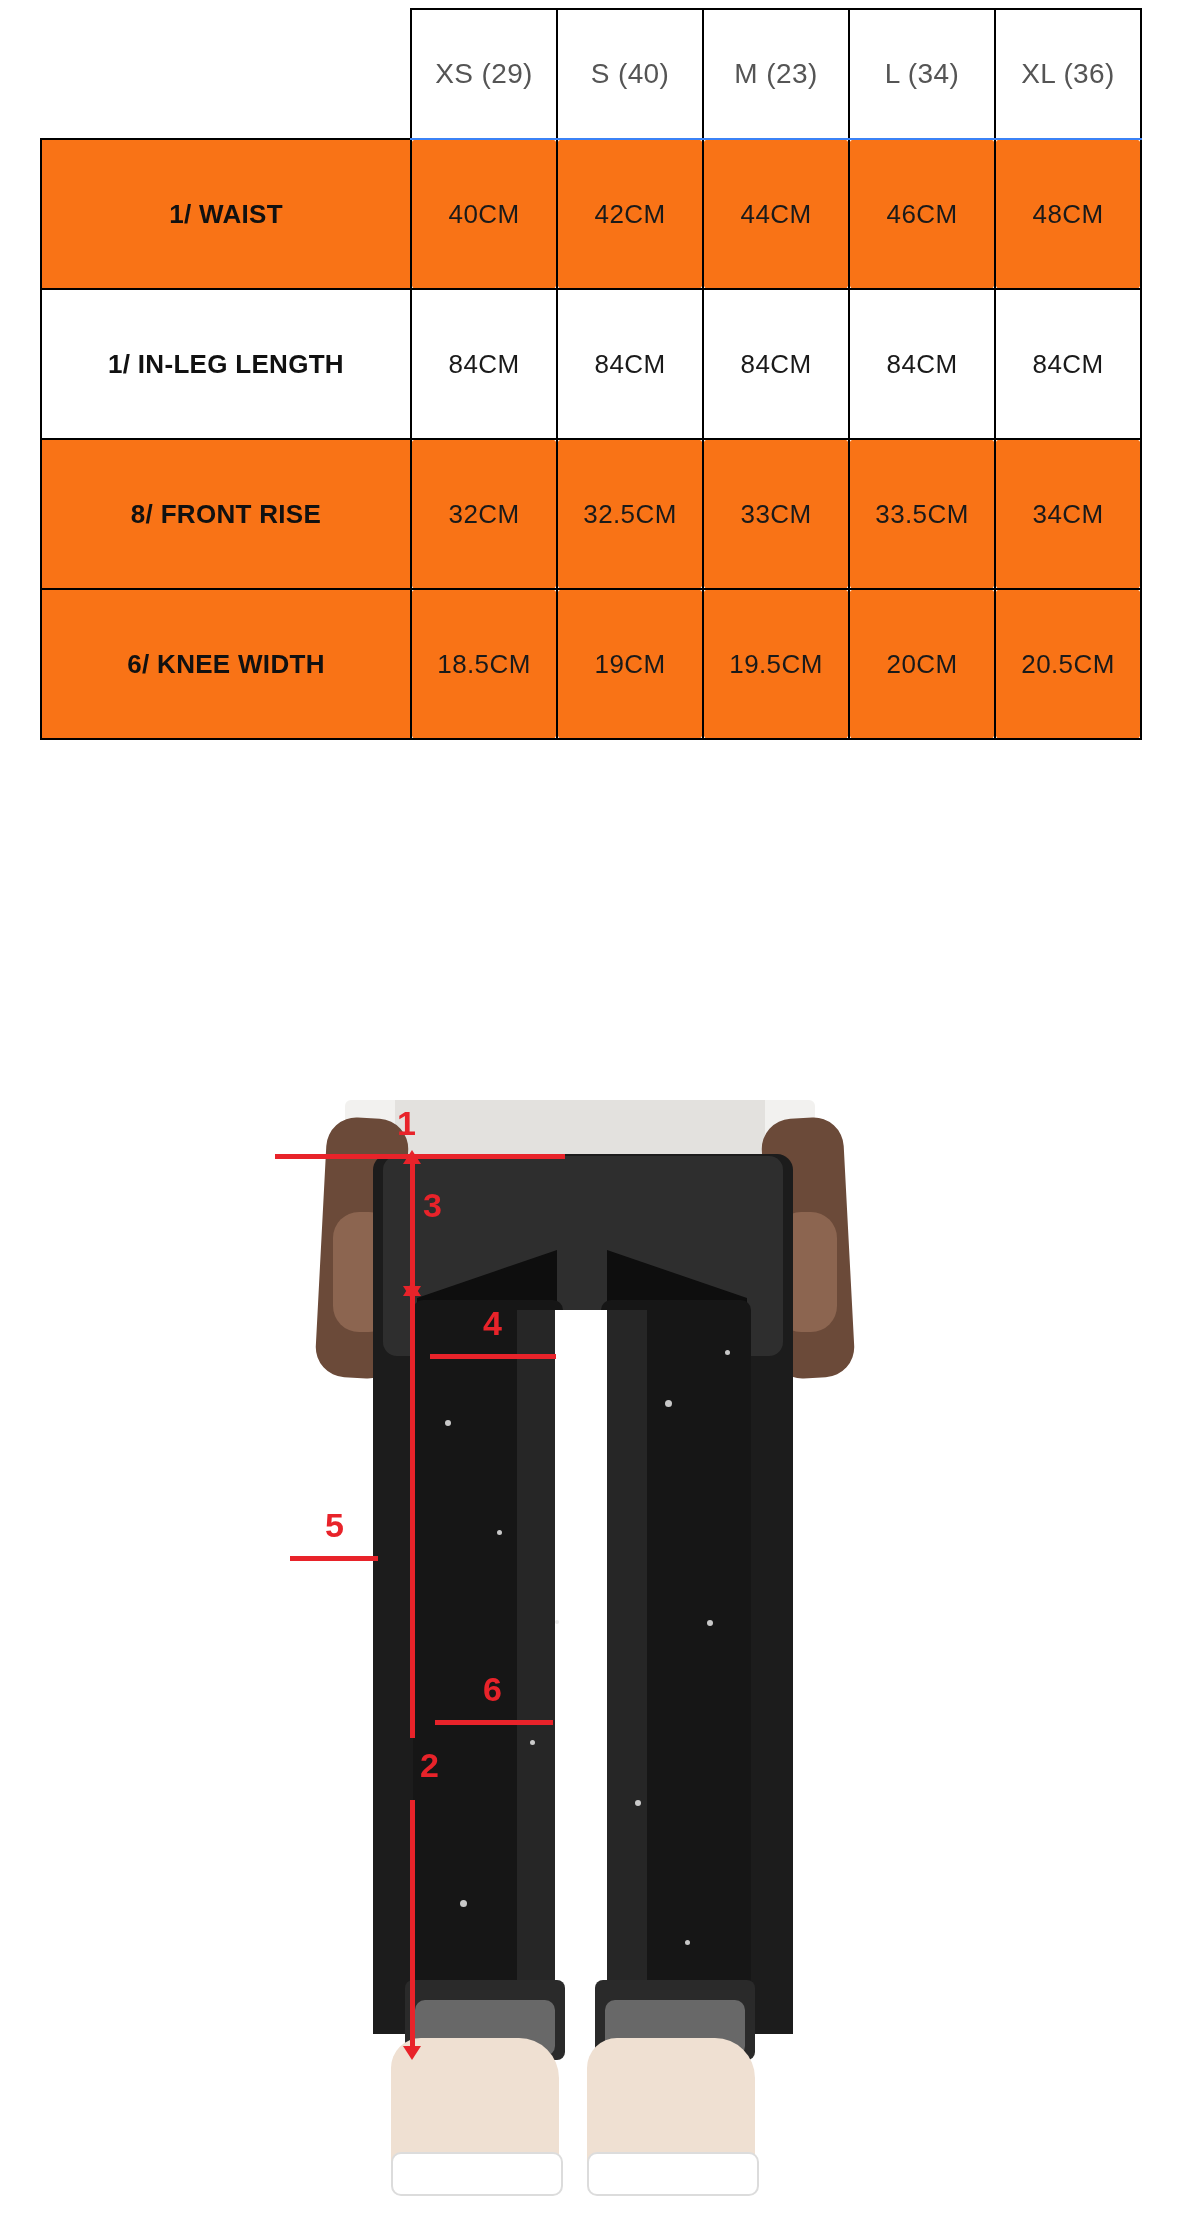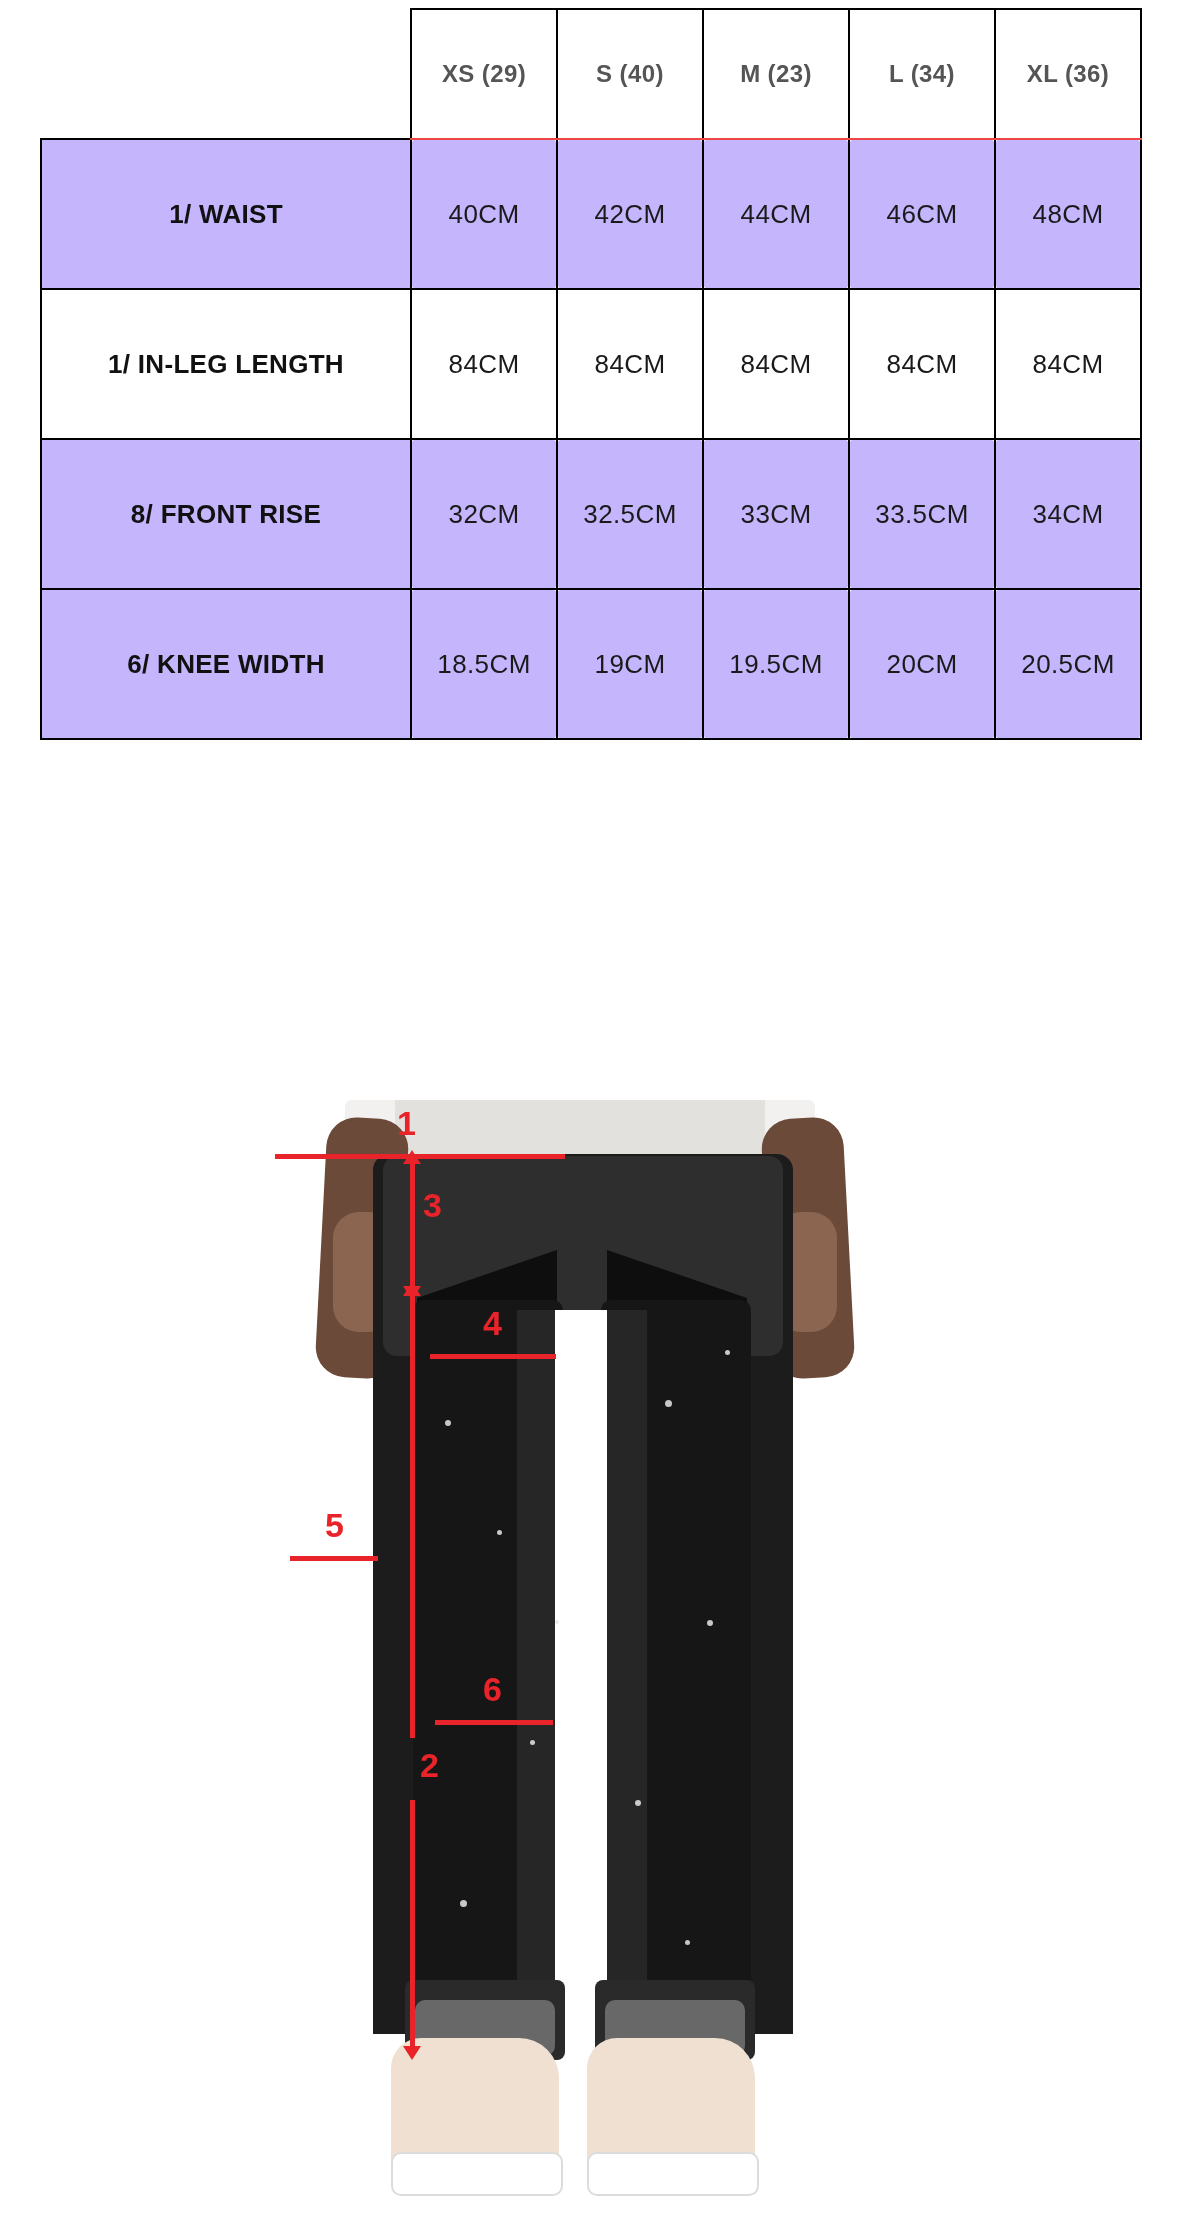--- a/index.html
+++ b/index.html
@@ -50,35 +50,35 @@
 
   
   table.size-table th.corner {
     border: none;
     background: transparent;
     height: 128px;
   }
 
   table.size-table thead th.size-head {
     height: 128px;
-    font-weight: 700;
+    font-weight: 400;
     color: #555555;
-    font-size: 24px;
-    background: #ffffff;
-    border-bottom: 2px solid #ef4444;
+    font-size: 28px;
+    background: #ffffff;
+    border-bottom: 2px solid #3b82f6;
   }
 
   table.size-table td.row-label {
     font-weight: bold;
     font-size: 26px;
     color: #111111;
     letter-spacing: 0.3px;
   }
 
-  table.size-table tr.shade td { background: #c4b5fd; }
+  table.size-table tr.shade td { background: #f97316; }
   table.size-table tr.plain td { background: #ffffff; }
 
   table.size-table td.val {
     font-weight: 400;
     color: #1a1a1a;
     font-size: 26px;
     border-radius: 6px;
   }
 
   

